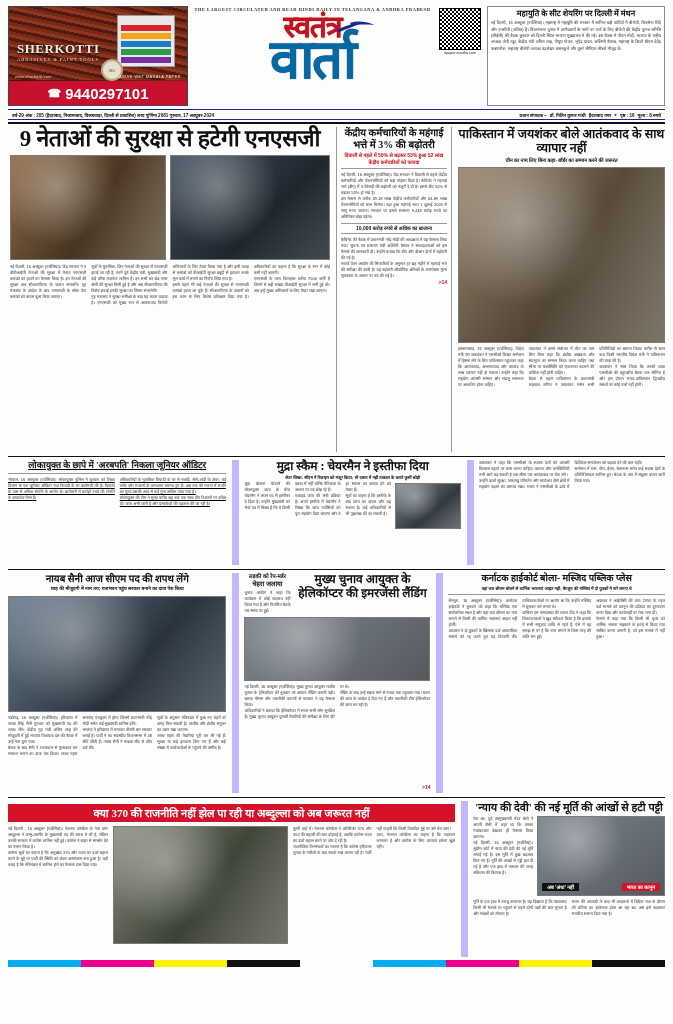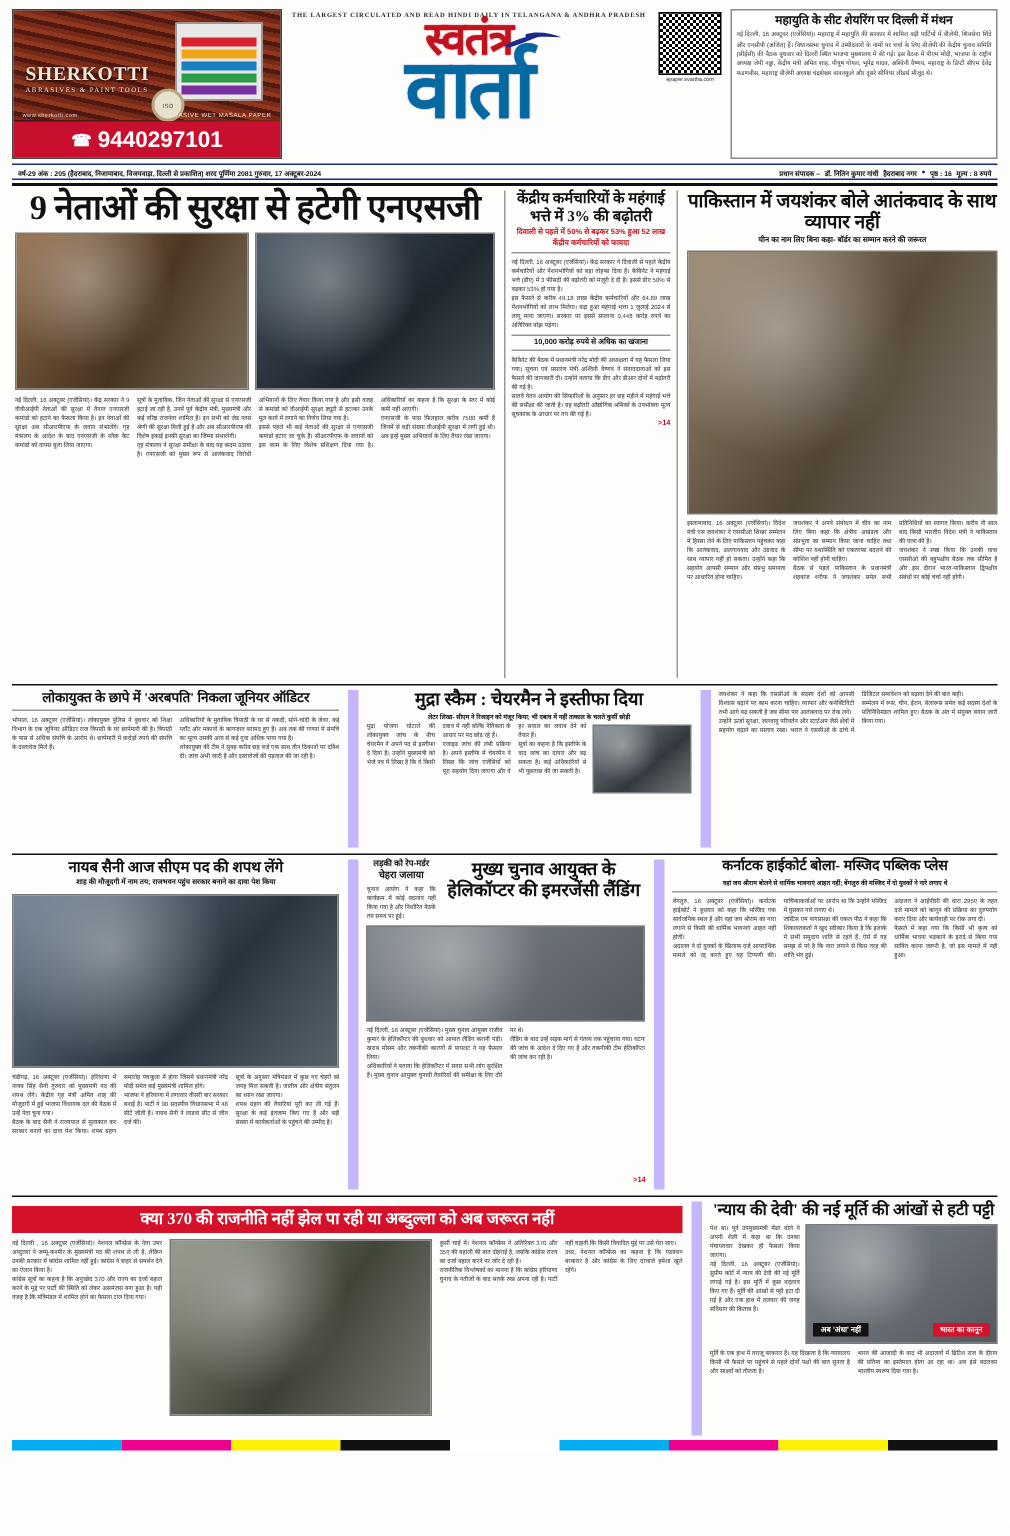--- a/index.html
+++ b/index.html
@@ -284,21 +284,21 @@
         <p>बैठक से पहले पाकिस्तान के प्रधानमंत्री शहबाज शरीफ ने जयशंकर समेत सभी प्रतिनिधियों का स्वागत किया। करीब नौ साल बाद किसी भारतीय विदेश मंत्री ने पाकिस्तान की यात्रा की है।</p>
         <p>जयशंकर ने स्पष्ट किया कि उनकी यात्रा एससीओ की बहुपक्षीय बैठक तक सीमित है और इस दौरान भारत-पाकिस्तान द्विपक्षीय संबंधों पर कोई चर्चा नहीं होगी।</p>
       </div>
     </div>
   </div>
 
   <div class="sec-rule"></div>
 
   <div class="mid-row">
 
-    <div style="width:222px;">
+    <div style="width:222px;text-decoration:underline;">
       <div class="h3" style="font-size:9px;">लोकायुक्त के छापे में 'अरबपति' निकला जूनियर ऑडिटर</div>
       <div class="sec-rule-thin"></div>
       <div class="cols2 body-txt" style="height:88px;overflow:hidden;">
         <p>भोपाल, 16 अक्टूबर (एजेंसियां)। लोकायुक्त पुलिस ने बुधवार को शिक्षा विभाग के एक जूनियर ऑडिटर राज त्रिपाठी के घर छापेमारी की है। त्रिपाठी के पास से अधिक संपत्ति के आरोप थे। छापेमारी में करोड़ों रुपये की संपत्ति के दस्तावेज मिले हैं।</p>
         <p>अधिकारियों के मुताबिक त्रिपाठी के घर से नकदी, सोने-चांदी के जेवर, कई प्लॉट और मकानों के कागजात बरामद हुए हैं। अब तक की गणना में संपत्ति का मूल्य उसकी आय से कई गुना अधिक पाया गया है।</p>
         <p>लोकायुक्त की टीम ने सुबह करीब छह बजे एक साथ तीन ठिकानों पर दबिश दी। जांच अभी जारी है और दस्तावेजों की पड़ताल की जा रही है।</p>
       </div>
     </div>
 
     <div class="divline" style="width:232px;padding-left:5px;">

